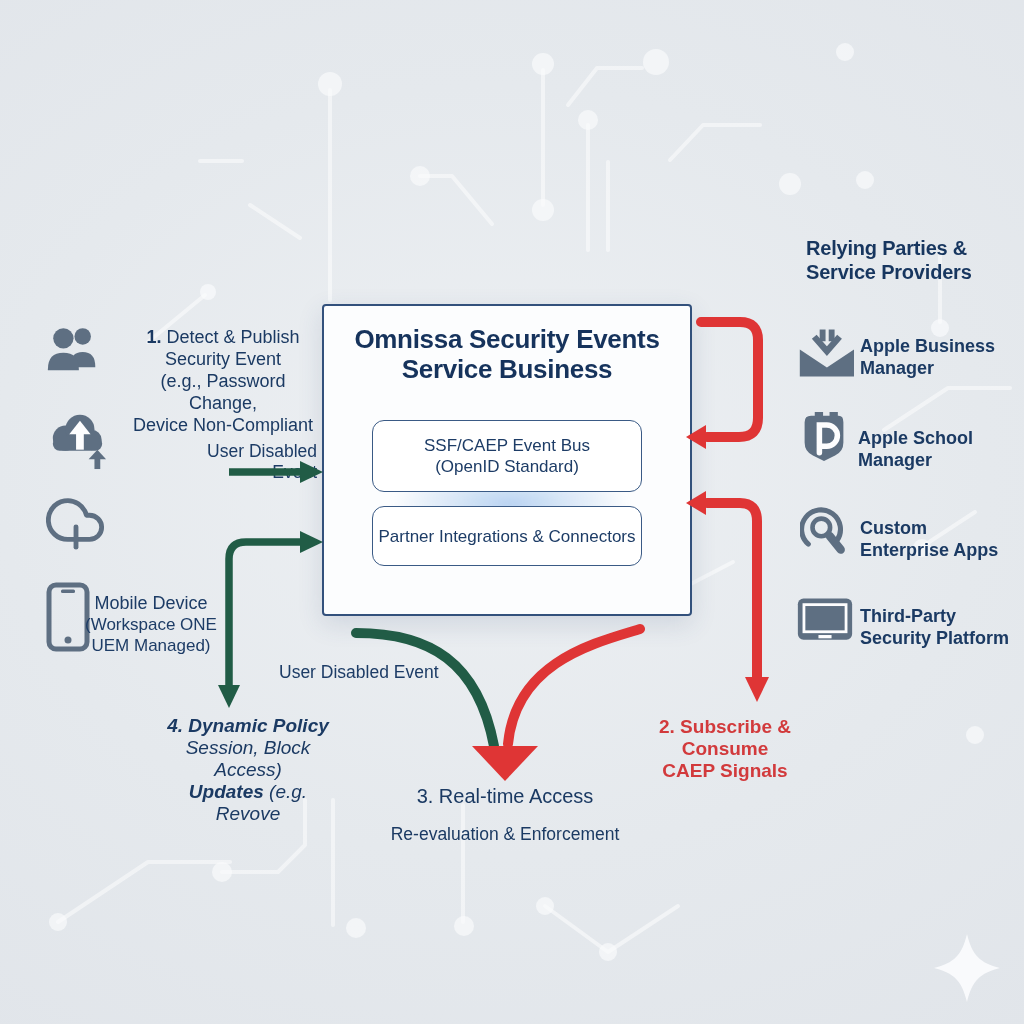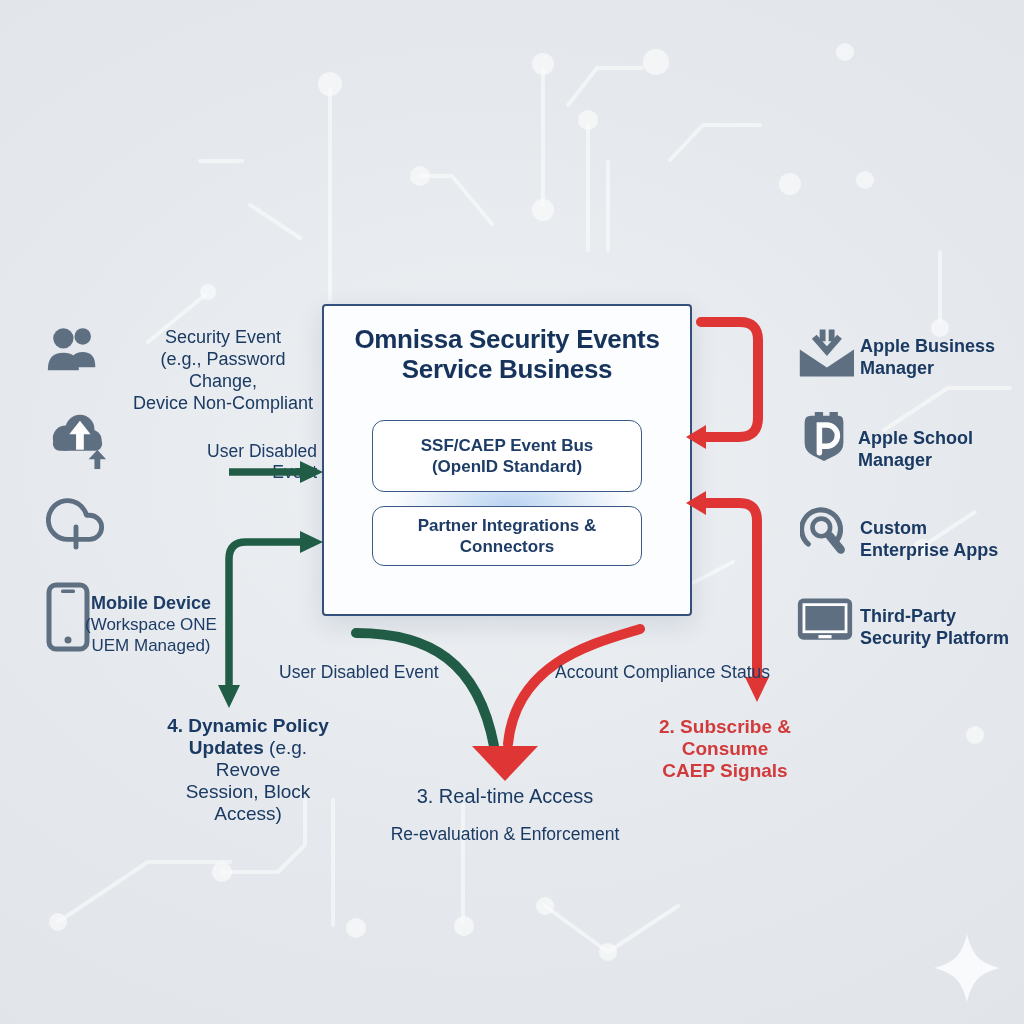--- a/index.html
+++ b/index.html
@@ -6,39 +6,39 @@
   .canvas{
     position:relative;width:1024px;height:1024px;overflow:hidden;
     background:radial-gradient(ellipse 900px 700px at 48% 46%, #edf0f3 0%, #e5e9ed 55%, #e1e5ea 100%);
     font-family:"Liberation Sans", sans-serif;
     color:#1d3c66;
   }
   .abs{position:absolute;}
   svg.layer{position:absolute;left:0;top:0;width:1024px;height:1024px;}
   .hdr{font-weight:bold;font-size:21px;line-height:24px;color:#17365f;letter-spacing:-0.2px;}
   .lbl{font-size:17px;line-height:21px;color:#1d3c66;}
-  .lbl-b{font-weight:bold;}
+  .lbl-b{font-weight:normal;}
   .center{text-align:center;}
   .right-align{text-align:right;}
   .step{font-size:18px;line-height:22px;color:#1b3a63;}
   .step .num{font-weight:bold;}
   .semi{font-weight:500;}
   .red-step{color:#d23a3c;font-weight:bold;font-size:19px;line-height:22px;}
   .main-box{
     position:absolute;left:322px;top:304px;width:366px;height:308px;
     background:#fcfdfe;border:2px solid #33517c;border-radius:4px;
     box-shadow:0 8px 26px rgba(50,70,110,0.14);
   }
   .main-title{position:absolute;left:0;top:18px;width:100%;text-align:center;
     font-weight:bold;font-size:26px;line-height:30px;color:#16335c;letter-spacing:-0.3px;}
   .inner-box{
     position:absolute;left:48px;width:268px;background:#ffffff;
     border:1.6px solid #3a5a85;border-radius:12px;
     display:flex;flex-direction:column;align-items:center;justify-content:center;
-    font-size:17px;line-height:21px;color:#1d3c66;font-weight:700;text-align:center;
+    font-size:17px;line-height:21px;color:#1d3c66;font-weight:400;text-align:center;
   }
   .glow{position:absolute;left:66px;top:158px;width:240px;height:80px;
     background:radial-gradient(ellipse at center, rgba(148,188,234,0.65) 0%, rgba(148,188,234,0) 70%);
     filter:blur(3px);}
   .icon{position:absolute;}
   .item-lbl{font-weight:600;font-size:18px;line-height:22px;color:#1b3a63;}
 </style>
 </head>
 <body>
 
@@ -126,37 +126,39 @@
 
   <div class="icon" style="left:46px;top:582px;">
     <svg width="44" height="70" viewBox="0 0 44 70">
       <rect x="3" y="3" width="38" height="64" rx="7" fill="none" stroke="#5e6f82" stroke-width="5"></rect>
       <rect x="15" y="7.5" width="14" height="3.5" rx="1.5" fill="#5e6f82"></rect>
       <circle cx="22" cy="58" r="3.5" fill="#5e6f82"></circle>
     </svg>
   </div>
 
   <div class="abs step center" style="left:126px;top:326px;width:194px;">
+    <div><span class="num">1.</span>
+      <span class="semi">Detect &amp; Publish</span></div>
     <div class="semi">Security Event</div>
     <div>(e.g., Password Change,</div>
     <div>Device Non-Compliant</div>
   </div>
 
   <div class="abs lbl right-align" style="left:160px;top:441px;width:157px;font-size:17.5px;">User Disabled Event</div>
 
   <div class="abs center" style="left:84px;top:593px;width:134px;">
     <div class="lbl lbl-b" style="font-size:18px;">Mobile Device</div>
     <div class="lbl">(Workspace ONE</div>
     <div class="lbl">UEM Managed)</div>
   </div>
 
-  <div class="abs step center" style="left:155px;top:715px;width:186px;font-size:19px;">
+  <div class="abs step center" style="left:155px;top:715px;width:186px;font-size:19px;font-style:italic;">
     <div class="num">4. Dynamic Policy</div>
+    <div>Session, Block Access)</div>
     <div><span class="num">Updates</span><span> (e.g. Revove</span></div>
-    <div>Session, Block Access)</div>
   </div>
 
   <div class="main-box">
     <div class="glow"></div>
     <div class="main-title">
       <div>Omnissa Security Events</div>
       <div>Service Business</div>
     </div>
     <div class="inner-box" style="top:114px;height:70px;">
       <div>SSF/CAEP Event Bus</div>
@@ -193,34 +195,37 @@
       <polygon points="745,677 769,677 757,702" stroke="none"></polygon>
     </g>
 
     <path d="M640 629 C 594 643 516 662 508 744" stroke="#df3535" stroke-width="10" fill="none" stroke-linecap="round"></path>
     <polygon points="472,746 538,746 505,781" fill="#df3535"></polygon>
   </svg>
 
   <div class="abs lbl" style="left:279px;top:662px;font-size:17.5px;">User Disabled Event</div>
 
   <div class="abs lbl" style="left:555px;top:661px;font-size:17.5px;line-height:22px;">
-    <div>Account Compliance Status</div>
   </div>
 
   <div class="abs red-step center" style="left:643px;top:716px;width:164px;">
     <div>2. Subscribe &amp;</div>
     <div>Consume</div>
     <div>CAEP Signals</div>
   </div>
 
   <div class="abs center" style="left:380px;top:785px;width:250px;">
     <div class="step num" style="font-size:20px;">3. Real-time Access</div>
     <div class="step semi" style="font-size:17.5px;margin-top:16px;">Re-evaluation &amp; Enforcement</div>
   </div>
 
+  <div class="abs hdr" style="left:806px;top:236px;font-size:20px;">
+    <div>Relying Parties &amp;</div>
+    <div>Service Providers</div>
+  </div>
 
   <div class="icon" style="left:798px;top:328px;">
     <svg width="56" height="50" viewBox="0 0 62 52">
       <rect x="24" y="0" width="6.5" height="13" fill="#5e6f82"></rect>
       <rect x="34" y="0" width="6.5" height="13" fill="#5e6f82"></rect>
       <path d="M18 8 L32 24 L46 8" stroke="#5e6f82" stroke-width="7" fill="none"></path>
       <path d="M2 22 L32 42 L62 22 V52 H2 Z" fill="#5e6f82"></path>
     </svg>
   </div>
   <div class="abs item-lbl" style="left:860px;top:335px;">

